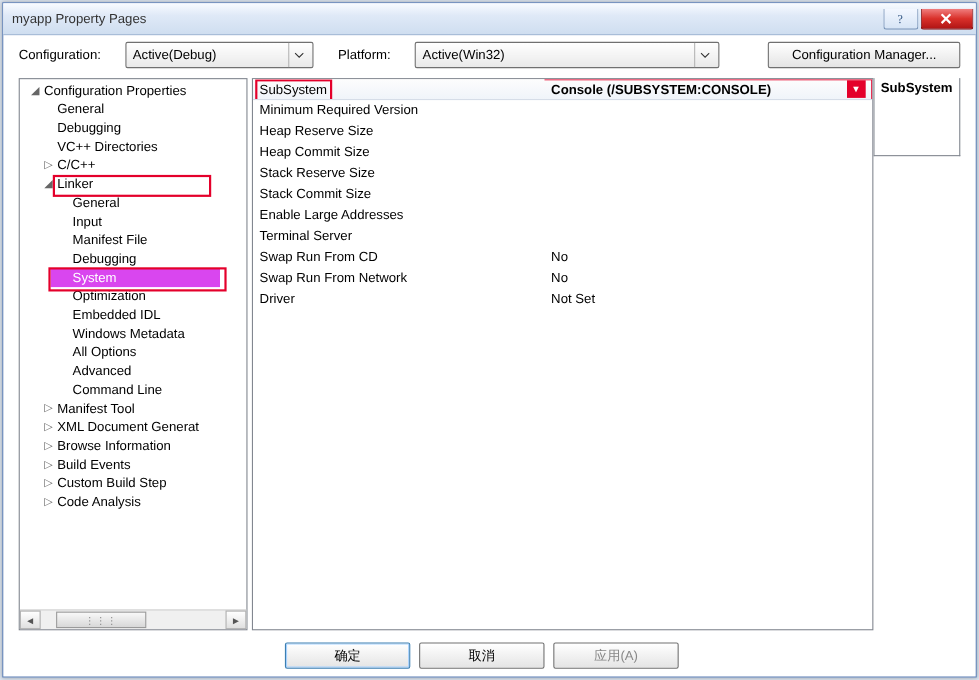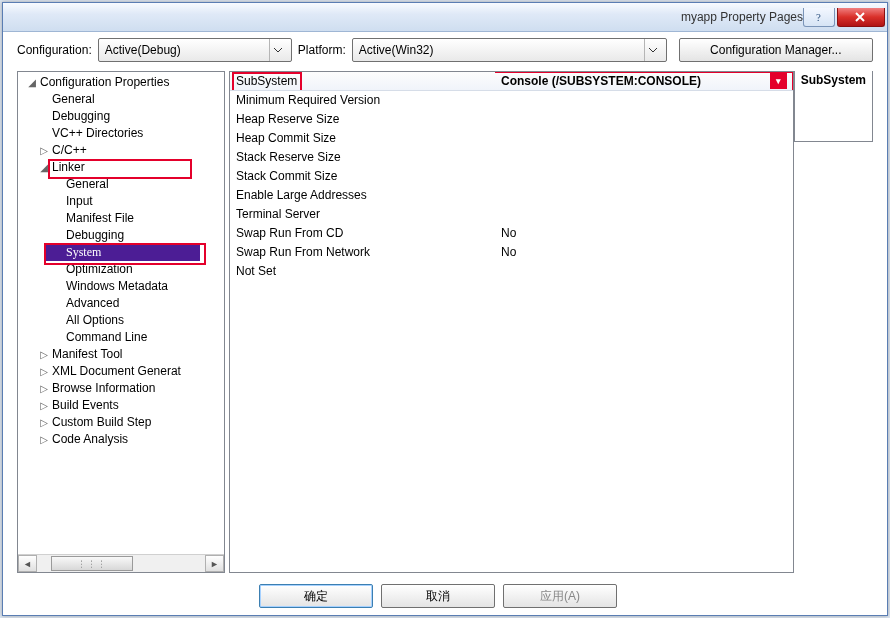--- a/index.html
+++ b/index.html
@@ -16,23 +16,22 @@
     width: 884px; height: 612px;
     background: #fff;
     border: 1px solid #5a7db3;
     box-shadow: 0 0 4px rgba(0,0,0,0.3);
   }
   .titlebar {
     height: 28px;
     background: linear-gradient(#f8fbff, #dfe9f7 40%, #cfdef0);
     border-bottom: 1px solid #9fb6d4;
     display: flex; align-items: center;
-    padding-left: 24px;
+    padding-left: 8px;
     color: #333;
-    text-align: right;
   }
   .titlebar .title { flex: 1; }
   .winbtns { display: flex; align-items: flex-start; }
   .winbtn {
     width: 30px; height: 18px;
     margin-top: 0;
     margin-right: 2px;
     border: 1px solid #7a94b8;
     border-top: none;
     background: linear-gradient(#f3f7ff,#d6e4f5);
@@ -43,21 +42,21 @@
   .winbtn.close {
     width: 46px;
     background: linear-gradient(#f07f7f,#d9302a 50%,#b01414);
     border-color: #8a0f0f;
   }
   .winbtn svg { position:absolute; left:50%; top:50%; transform:translate(-50%,-50%); }
   .config-row {
     height: 36px;
     display: flex; align-items: center;
     padding: 0 14px;
-    gap: 6px;
+    gap: 22px;
   }
   .config-row label { color: #000; }
   .combo {
     height: 22px;
     border: 1px solid #707070;
     background: linear-gradient(#fff,#e9e9e9);
     border-radius: 2px;
     display: flex; align-items: center;
     padding: 0 4px 0 6px;
     position: relative;
@@ -103,21 +102,21 @@
   }
   .tree .row { display:flex; align-items:center; height:17px; }
   .tree .exp {
     width: 12px; display:inline-flex; justify-content:center; color:#666; font-size:10px;
   }
   .tree .lbl { padding: 0 2px; }
   .ind1 { padding-left: 32px; }
   .ind2 { padding-left: 46px; }
   .ind0b { padding-left: 20px; }
   .sel {
-    background: #4c1d95; color:#fff;font-family:Liberation Serif, serif;
+    background: #d946ef; color:#fff;
   }
   .hscroll {
     position:absolute; bottom:0; left:0; right:0; height:17px;
     background:#f0f0f0; border-top:1px solid #d0d0d0;
     display:flex; align-items:center;
   }
   .hscroll .btn-s {
     width:17px; height:15px; border:1px solid #b0b0b0; background:linear-gradient(#fff,#e0e0e0);
     display:flex; align-items:center; justify-content:center; font-size:9px; color:#555;
   }
@@ -273,27 +272,30 @@
         <div class="row" style="position:relative; height:17px;">
           <div class="sel" style="position:absolute; left:28px; right:24px; top:0; bottom:0; padding-left:18px; display:flex; align-items:center;">
             <span class="lbl">System</span>
           </div>
           <span class="red-box" style="left:26px; top:-1px; width:158px; height:18px;"></span>
         </div>
         <div class="row ind2">
             <span class="lbl">Optimization</span>
           </div>
         <div class="row ind2">
+            <span class="lbl">Embedded IDL</span>
+          </div>
+        <div class="row ind2">
             <span class="lbl">Windows Metadata</span>
           </div>
         <div class="row ind2">
+            <span class="lbl">All Options</span>
+          </div>
+        <div class="row ind2">
             <span class="lbl">Advanced</span>
-          </div>
-        <div class="row ind2">
-            <span class="lbl">All Options</span>
           </div>
         <div class="row ind2">
             <span class="lbl">Command Line</span>
           </div>
         <div class="row ind0b">
             <span class="exp">▷</span>
             <span class="lbl">Manifest Tool</span>
           </div>
         <div class="row ind0b">
             <span class="exp">▷</span>
@@ -369,20 +371,21 @@
           </div>
         <div class="grid-row">
             <div class="col-name">Swap Run From CD</div>
             <div class="col-val">No</div>
           </div>
         <div class="grid-row">
             <div class="col-name">Swap Run From Network</div>
             <div class="col-val">No</div>
           </div>
         <div class="grid-row">
+            <div class="col-name">Driver</div>
             <div class="col-val">Not Set</div>
           </div>
       </div>
       <div class="desc-box">
         <div class="hd">SubSystem</div>
       </div>
     </div>
   </div>
 
   <div class="bottom-bar">

